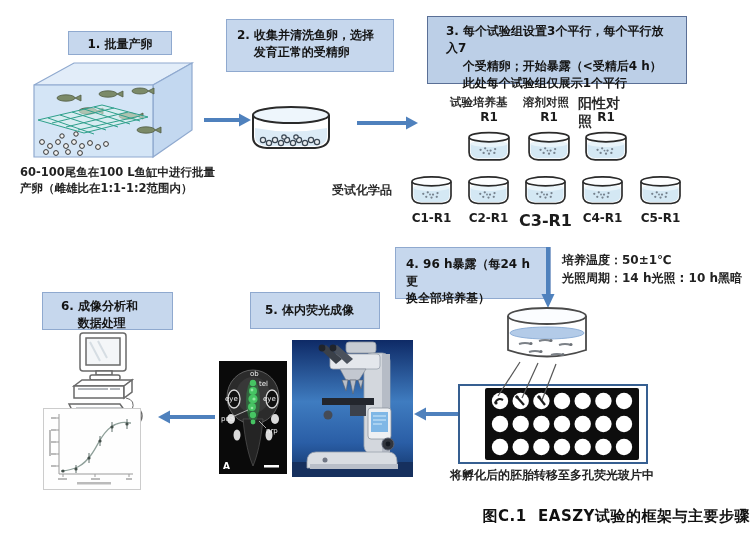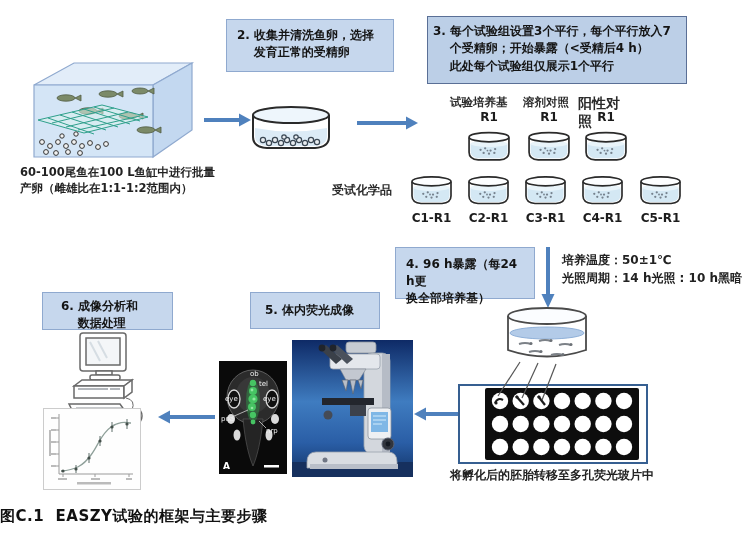--- a/index.html
+++ b/index.html
@@ -8,21 +8,21 @@
   .abs{position:absolute;}
   .step-box{background:#c6d7ed;border:1px solid #8fa9cf;font-weight:bold;font-size:12px;
             line-height:1.4;white-space:pre-wrap;box-sizing:border-box;color:#141414;}
   .box-dark{background:#bccfe7;border:1px solid #5a6f96;}
   .note{font-weight:bold;white-space:pre-line;color:#222;}
   .lbl{font-weight:bold;color:#1c1c1c;text-align:center;}
   .hdr{font-weight:600;color:#2a2a2a;}
   svg{display:block;}
   .arrow line{stroke:#4f81bd;stroke-width:4;}
   .arrow polygon{fill:#4f81bd;}
-  .caption{font-weight:bold;font-size:15px;letter-spacing:.5px;text-align:left;color:#111;}
+  .caption{font-weight:bold;font-size:15px;letter-spacing:.5px;text-align:right;color:#111;}
 </style>
 </head>
 <body>
 
 <div id="canvas">
 
   <svg width="0" height="0" style="position:absolute">
     <defs>
       <g id="sym-dish">
         <path d="M4,11 V30 Q4,39 16,40 H44 Q56,39 56,30 V11" fill="#ffffff" stroke="#2a2a2a" stroke-width="2.2"></path>
@@ -36,20 +36,21 @@
           <circle cx="38" cy="26" r="1.5"></circle>
             <circle cx="23" cy="31" r="1.5"></circle>
             <circle cx="30" cy="32" r="1.5"></circle>
           <circle cx="37" cy="31" r="1.5"></circle>
             <circle cx="28" cy="28" r="1.2"></circle>
         </g>
       </g>
     </defs>
   </svg>
 
+  <div class="abs step-box" style="left:68px;top:31px;width:104px;height:24px;text-align:center;line-height:24px;">1. 批量产卵</div>
 
   <svg class="abs" style="left:28px;top:58px;" width="170" height="104" viewBox="0 0 170 104">
     <polygon points="6,27 46,5 164,5 125,27" fill="#e2edf9" stroke="#8fa9cf" stroke-width="1.2"></polygon>
     <polygon points="125,27 164,5 164,72 125,99" fill="#c3d8f0" stroke="#8fa9cf" stroke-width="1.2"></polygon>
     <polygon points="6,27 125,27 125,99 6,99" fill="#cfe2f5" stroke="#8fa9cf" stroke-width="1.2" fill-opacity="0.9"></polygon>
     <g>
       <g fill="#7b8a68" stroke="#515c43" stroke-width="0.8">
         <ellipse cx="38" cy="40" rx="9" ry="3.2"></ellipse>
           <polygon points="47,40 53,37 53,43"></polygon>
         <ellipse cx="80" cy="36" rx="9" ry="3.2"></ellipse>
@@ -117,21 +118,21 @@
         <circle cx="34" cy="33" r="2.2"></circle>
         <circle cx="46" cy="33" r="2.2"></circle>
     </g>
   </svg>
 
   <svg class="abs arrow" style="left:356px;top:115px;" width="62" height="16" viewBox="0 0 62 16">
     <line x1="1" y1="8" x2="50" y2="8"></line>
       <polygon points="50,1.5 62,8 50,14.5"></polygon>
   </svg>
 
-  <div class="abs step-box box-dark" style="left:427px;top:16px;width:260px;height:68px;padding:6px 5px;line-height:1.45;">3. 每个试验组设置3个平行，每个平行放入7
+  <div class="abs step-box box-dark" style="left:427px;top:16px;width:260px;height:68px;padding:6px 18px;line-height:1.45;">3. 每个试验组设置3个平行，每个平行放入7
     个受精卵；开始暴露（&lt;受精后4 h）
     此处每个试验组仅展示1个平行</div>
 
   <span class="abs hdr" style="left:450px;top:95px;width:68px;font-size:11.5px;">试验培养基</span>
   <span class="abs hdr" style="left:520px;top:95px;width:52px;font-size:11.5px;text-align:center;">溶剂对照</span>
   <span class="abs hdr" style="left:578px;top:95px;width:52px;font-size:14px;">阳性对照</span>
 
   <span class="abs lbl" style="left:466px;top:110px;width:46px;font-size:12px;">R1</span>
   <span class="abs lbl" style="left:526px;top:110px;width:46px;font-size:12px;">R1</span>
   <span class="abs lbl" style="left:583px;top:110px;width:46px;font-size:12px;">R1</span>
@@ -159,25 +160,25 @@
     </svg>
   <svg class="abs" style="left:580px;top:171px;" width="45" height="38" viewBox="0 0 60 44">
       <use href="#sym-dish"></use>
     </svg>
   <svg class="abs" style="left:638px;top:171px;" width="45" height="38" viewBox="0 0 60 44">
       <use href="#sym-dish"></use>
     </svg>
 
   <span class="abs lbl" style="left:405px;top:211px;width:53px;font-size:12px;">C1-R1</span>
   <span class="abs lbl" style="left:462px;top:211px;width:53px;font-size:12px;">C2-R1</span>
-  <span class="abs lbl" style="left:519px;top:211px;width:53px;font-size:12px;">C3-R1</span>
+  <span class="abs lbl" style="left:519px;top:211px;width:53px;font-size:16px;">C3-R1</span>
   <span class="abs lbl" style="left:576px;top:211px;width:53px;font-size:12px;">C4-R1</span>
   <span class="abs lbl" style="left:634px;top:211px;width:53px;font-size:12px;">C5-R1</span>
 
-  <div class="abs step-box" style="left:395px;top:247px;width:140px;height:52px;padding:8px 10px;">4. 96 h暴露（每24 h更
+  <div class="abs step-box" style="left:395px;top:247px;width:156px;height:52px;padding:8px 10px;">4. 96 h暴露（每24 h更
 换全部培养基）</div>
 
   <div class="abs note" style="left:562px;top:251px;width:188px;font-size:12px;line-height:18px;">培养温度：50±1℃
 光照周期：14 h光照 : 10 h黑暗</div>
 
   <svg class="abs arrow" style="left:540px;top:247px;" width="16" height="62" viewBox="0 0 16 62">
     <line x1="8" y1="0" x2="8" y2="47"></line>
       <polygon points="1.5,47 8,61 14.5,47"></polygon>
   </svg>
 

